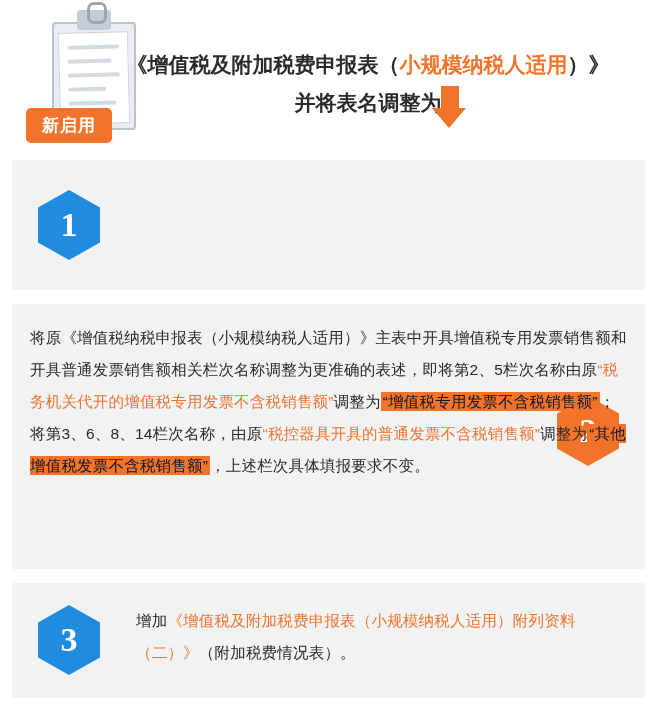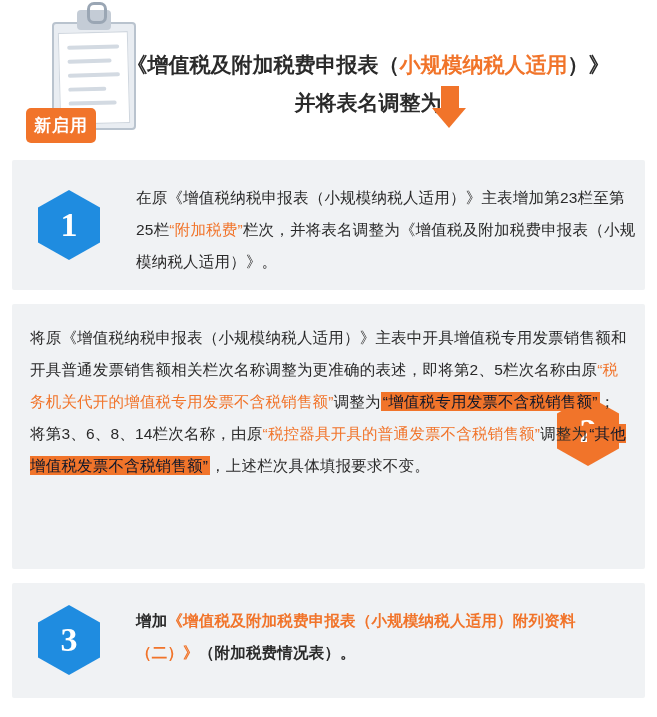--- a/index.html
+++ b/index.html
@@ -81,21 +81,21 @@
     background: transparent;
   }
   .badge-new {
     position: absolute;
     left: 26px;
     top: 108px;
     background: #f1742a;
     color: #ffffff;
     font-size: 17px;
     font-weight: bold;
-    padding: 6px 8px;
+    padding: 6px 16px;
     border-radius: 5px;
     letter-spacing: 1px;
   }
   .header-title {
     position: absolute;
     left: 88px;
     top: 46px;
     width: 560px;
     text-align: center;
     font-size: 21px;
@@ -157,21 +157,21 @@
 
   .body-text {
     position: absolute;
     font-size: 15.5px;
     line-height: 32px;
     color: #2a2a2a;
     letter-spacing: 0.2px;
   }
   .t1 { left: 124px; top: 22px; width: 504px; }
   .t2 { left: 18px; top: 18px; width: 600px; }
-  .t3 { left: 124px; top: 22px; width: 494px; font-weight: bold; }
+  .t3 { left: 124px; top: 22px; width: 494px; }
 
   .hl-orange { color: #f1742a; }
   .hl-box {
     color: #0f172a;
     background: #f1742a;
     padding: 1px 2px;
   }
 </style>
 </head>
 <body>
@@ -201,23 +201,20 @@
     </div>
 
     <div class="arrow-down">
       <div class="arrow-stem"></div>
       <div class="arrow-head"></div>
     </div>
   </div>
 
   <div class="section sec1">
     <div class="hexnum hex-left">1</div>
-    <div class="body-text t1">
-      <span>在原《增值税纳税申报表（小规模纳税人适用）》主表增</span><span>加第23栏至第25栏</span><span class="hl-orange">“附加税费”</span><span>栏次，并将表名调整为</span><span>《增值税及附加税费申报表（小规模纳税人适用）》。</span>
-    </div>
   </div>
 
   <div class="section sec2">
     <div class="hexnum hex-right">2</div>
     <div class="body-text t2">
       <span>将原《增值税纳税申报表（小规模纳税人适用）》主表中开</span><span>具增值税专用发票销售额和开具普通发票销售额相关栏次名</span><span>称调整为更准确的表述，即将第2、5栏次名称由原</span><span class="hl-orange">“税务机</span><span class="hl-orange">关代开的增值税专用发票不含税销售额”</span><span>调整为</span><span class="hl-box">“增值税专用发票不含税销售额”</span><span>；将第3、6、8、14栏次名称，由原</span><span class="hl-orange">“税控器具开具的普通发票不含税销售额”</span><span>调整为</span><span class="hl-box">“其他增值税发票不含税销售额”</span><span>，上述栏次具体填报要求不变。</span>
     </div>
   </div>
 
   <div class="section sec3">

